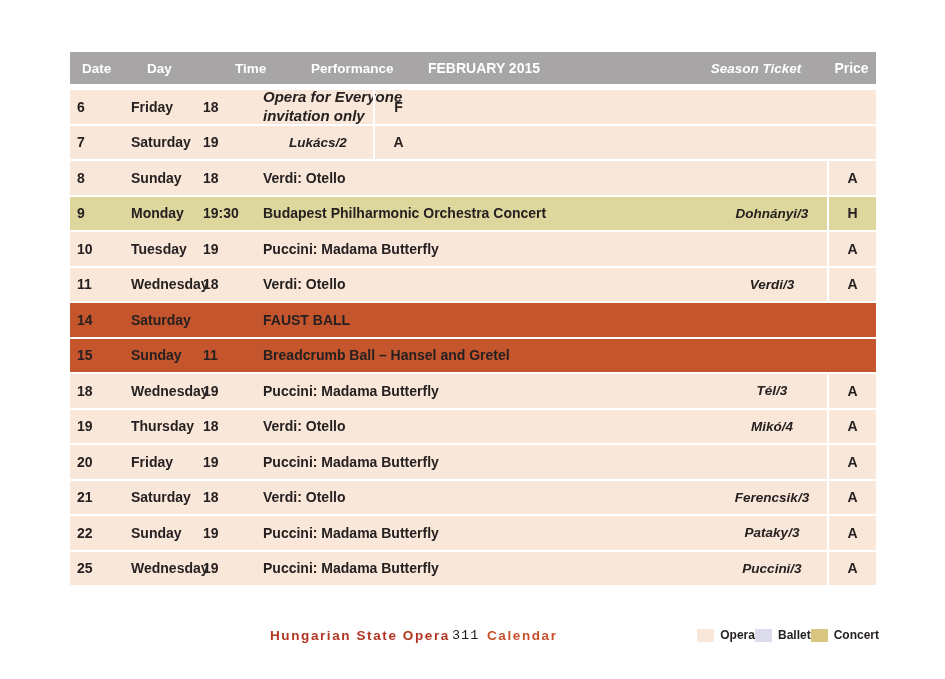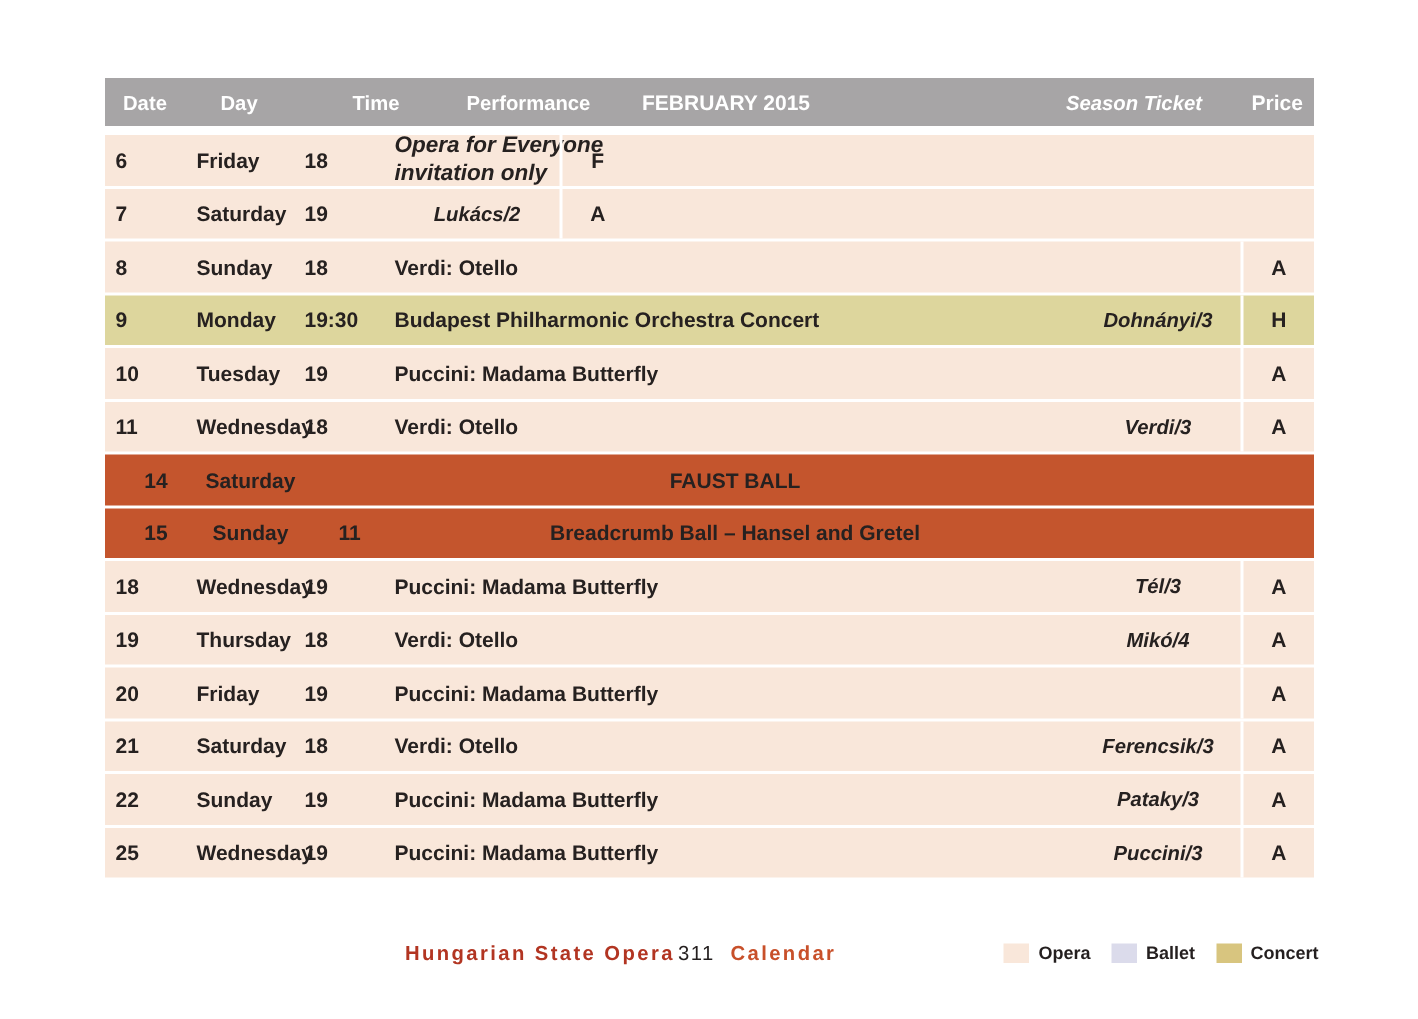--- a/index.html
+++ b/index.html
@@ -20,21 +20,21 @@
   .month-label {
     position:absolute; left:414px; top:50%; transform:translate(-50%,-50%);
     font-size:14px; font-weight:700; white-space:nowrap;
   }
   .row {
     display:flex; align-items:center; height:33.5px; margin-bottom:2px;
     font-size:14px; font-weight:600; color: var(--text, #262120);
   }
   .row.opera   { background: var(--opera-row,   #f9e7da); }
   .row.concert { background: var(--concert-row, #ddd69d); }
-  .row.ball    { background: var(--ball-row,    #c4552d); text-align: center; }
+  .row.ball    { background: var(--ball-row,    #c4552d); }
 
   .cell { box-sizing:border-box; white-space:nowrap; }
   .c-date { width:61px;  padding-left:7px; }
   .thead .c-date { padding-left:12px; }
   .c-day  { width:72px; }
   .c-time { width:60px; }
   .c-perf { flex:1; }
   .c-ticket { width:110px; text-align:center; font-size:13.5px;font-style:italic; }
   .c-price  {
     width:49px; text-align:center; align-self:stretch;
@@ -47,27 +47,27 @@
     font-size:15px; line-height:1.25; font-weight:700;
   }
 
   
   .footer { position:absolute; left:0; top:626px; width:945px; height:22px;padding-left:12px; }
   .publisher {
     position:absolute; left:270px; top:2px;
     color: var(--publisher-red, #b23522);
     font-weight:700; font-size:13.5px; letter-spacing:1.6px; white-space:nowrap;
   }
-  .page-number { position:absolute; left:452px; top:2px; font-size:13.5px; letter-spacing:1px; color:#241f1f; }
+  .page-number { position:absolute; left:452px; top:2px; font-size:13.5px; letter-spacing:1px; color:#241f1f;font-family:Liberation Mono, monospace; }
   .section-label {
     position:absolute; left:487px; top:2px;
     color: var(--section-orange, #c8502a);
     font-weight:600; font-size:13.5px; letter-spacing:1.6px; white-space:nowrap;
   }
-  .legend { position:absolute; right:78px; top:2px; display:flex; align-items:center; gap:14px; }
+  .legend { position:absolute; right:78px; top:2px; display:flex; align-items:center; }
   .legend-item { display:flex; align-items:center; gap:6px; font-size:12px; font-weight:600; color:#241f1f; }
   .legend-swatch { width:17px; height:13px; display:inline-block; }
 </style>
 </head>
 <body>
 
 <div class="page">
 
   <div class="cal-table">
     <div class="thead">

